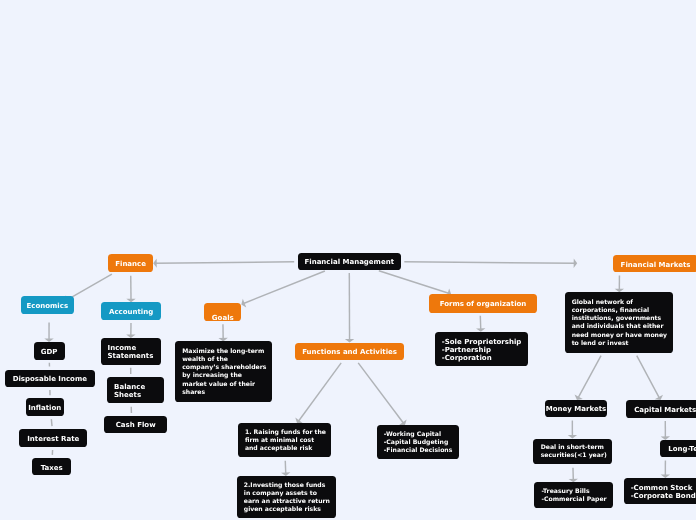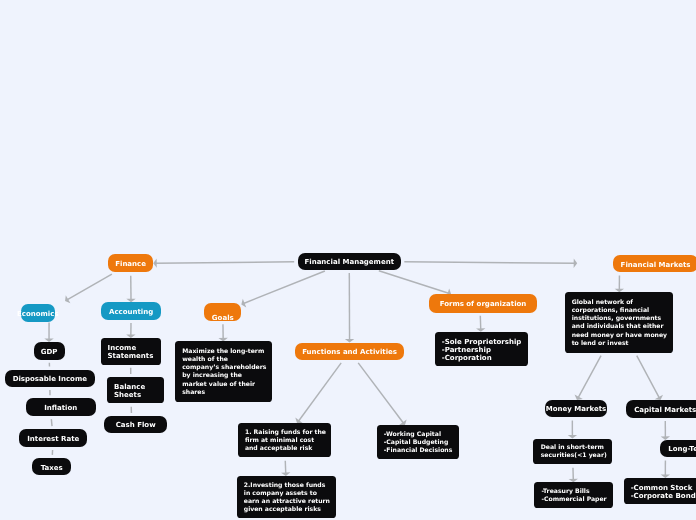--- a/index.html
+++ b/index.html
@@ -10,21 +10,21 @@
   .node{position:absolute;box-sizing:border-box;display:flex;align-items:center;
         border-radius:3.6px;color:#fff;font-weight:bold;white-space:pre;z-index:2;}
   .node > span{display:block;position:relative;transform:translateZ(0);}
   .lg > span{top:0.95px;}
   .sm > span{top:0px;}
   .dark{background:#0b0b0d;}
   .orange{background:#ee780c;}
   .teal{background:#1599c4;}
   .lg{font-size:7px;line-height:8.1px;}
   .sm{font-size:6.11px;line-height:8.3px;}
-  .center{justify-content:center;text-align:center;border-radius:7px;}
+  .center{justify-content:center;text-align:center;}
   .left{justify-content:flex-start;text-align:left;}
 </style>
 </head>
 <body>
 
 <div id="map">
   <svg id="edges" viewBox="0 0 696 520">
     <g id="edge-group" stroke="#b0b3b7" stroke-width="1.45" fill="none" stroke-linecap="butt">
         <line x1="294.20" y1="261.83" x2="154.95" y2="263.17"></line>
         <line x1="404.30" y1="261.78" x2="575.45" y2="263.27"></line>
@@ -75,28 +75,28 @@
         <polygon points="572.42,438.50 567.70,435.03 577.10,434.97"></polygon>
         <polygon points="573.38,482.30 568.58,478.94 577.98,478.67"></polygon>
         <polygon points="665.40,439.90 660.67,436.43 670.07,436.37"></polygon>
         <polygon points="665.31,478.00 660.63,474.48 670.03,474.52"></polygon>
       </g>
   </svg>
   <div id="node-layer">
     <div class="node dark lg center" style="left:297.5px;top:252.8px;width:103.5px;height:17px;"><span>Financial Management</span></div>
     <div class="node orange lg center" style="left:108px;top:254.3px;width:45.2px;height:18.2px;"><span>Finance</span></div>
     <div class="node orange lg center" style="left:577.2px;top:255px;width:84.7px;height:17.3px;margin-left:36px;"><span>Financial Markets</span></div>
-    <div class="node teal lg center" style="left:20.8px;top:304px;width:34px;height:18.3px;"><span>Economics</span></div>
+    <div class="node teal lg center" style="left:20.8px;top:296px;width:53px;height:18.3px;"><span>Economics</span></div>
     <div class="node teal lg center" style="left:101px;top:302.3px;width:60.3px;height:17.4px;"><span>Accounting</span></div>
     <div class="node orange lg center" style="left:204.3px;top:302.7px;width:37px;height:18.2px;align-items:flex-end;"><span>Goals</span></div>
     <div class="node orange lg center" style="left:295.2px;top:342.5px;width:108.8px;height:17.7px;"><span>Functions and Activities</span></div>
     <div class="node orange lg center" style="left:429px;top:294px;width:108px;height:18.5px;"><span>Forms of organization</span></div>
     <div class="node dark lg center" style="left:33.5px;top:342px;width:31px;height:17.5px;"><span>GDP</span></div>
     <div class="node dark lg center" style="left:4.8px;top:369.6px;width:90px;height:17.1px;"><span>Disposable Income</span></div>
-    <div class="node dark lg center" style="left:25.7px;top:398.3px;width:70px;height:17.6px;text-align:right;"><span>Inflation</span></div>
+    <div class="node dark lg center" style="left:25.7px;top:398.3px;width:38px;height:17.6px;text-align:right;"><span>Inflation</span></div>
     <div class="node dark lg center" style="left:19.4px;top:429.1px;width:67.7px;height:17.6px;"><span>Interest Rate</span></div>
     <div class="node dark lg center" style="left:32.3px;top:457.9px;width:38.8px;height:17.6px;"><span>Taxes</span></div>
     <div class="node dark lg left" style="left:100.7px;top:338px;width:59.9px;height:26.5px;padding-left:6.9px;"><span>Income
 Statements</span></div>
     <div class="node dark lg left" style="left:106.7px;top:377px;width:57px;height:26.4px;padding-left:7.4px;"><span>Balance
 Sheets</span></div>
     <div class="node dark lg center" style="left:104.2px;top:416px;width:63px;height:17.1px;"><span>Cash Flow</span></div>
     <div class="node dark sm left" style="left:175.2px;top:341.4px;width:96.8px;height:60.2px;padding-left:7px;"><span>Maximize the long-term
 wealth of the
 company’s shareholders

